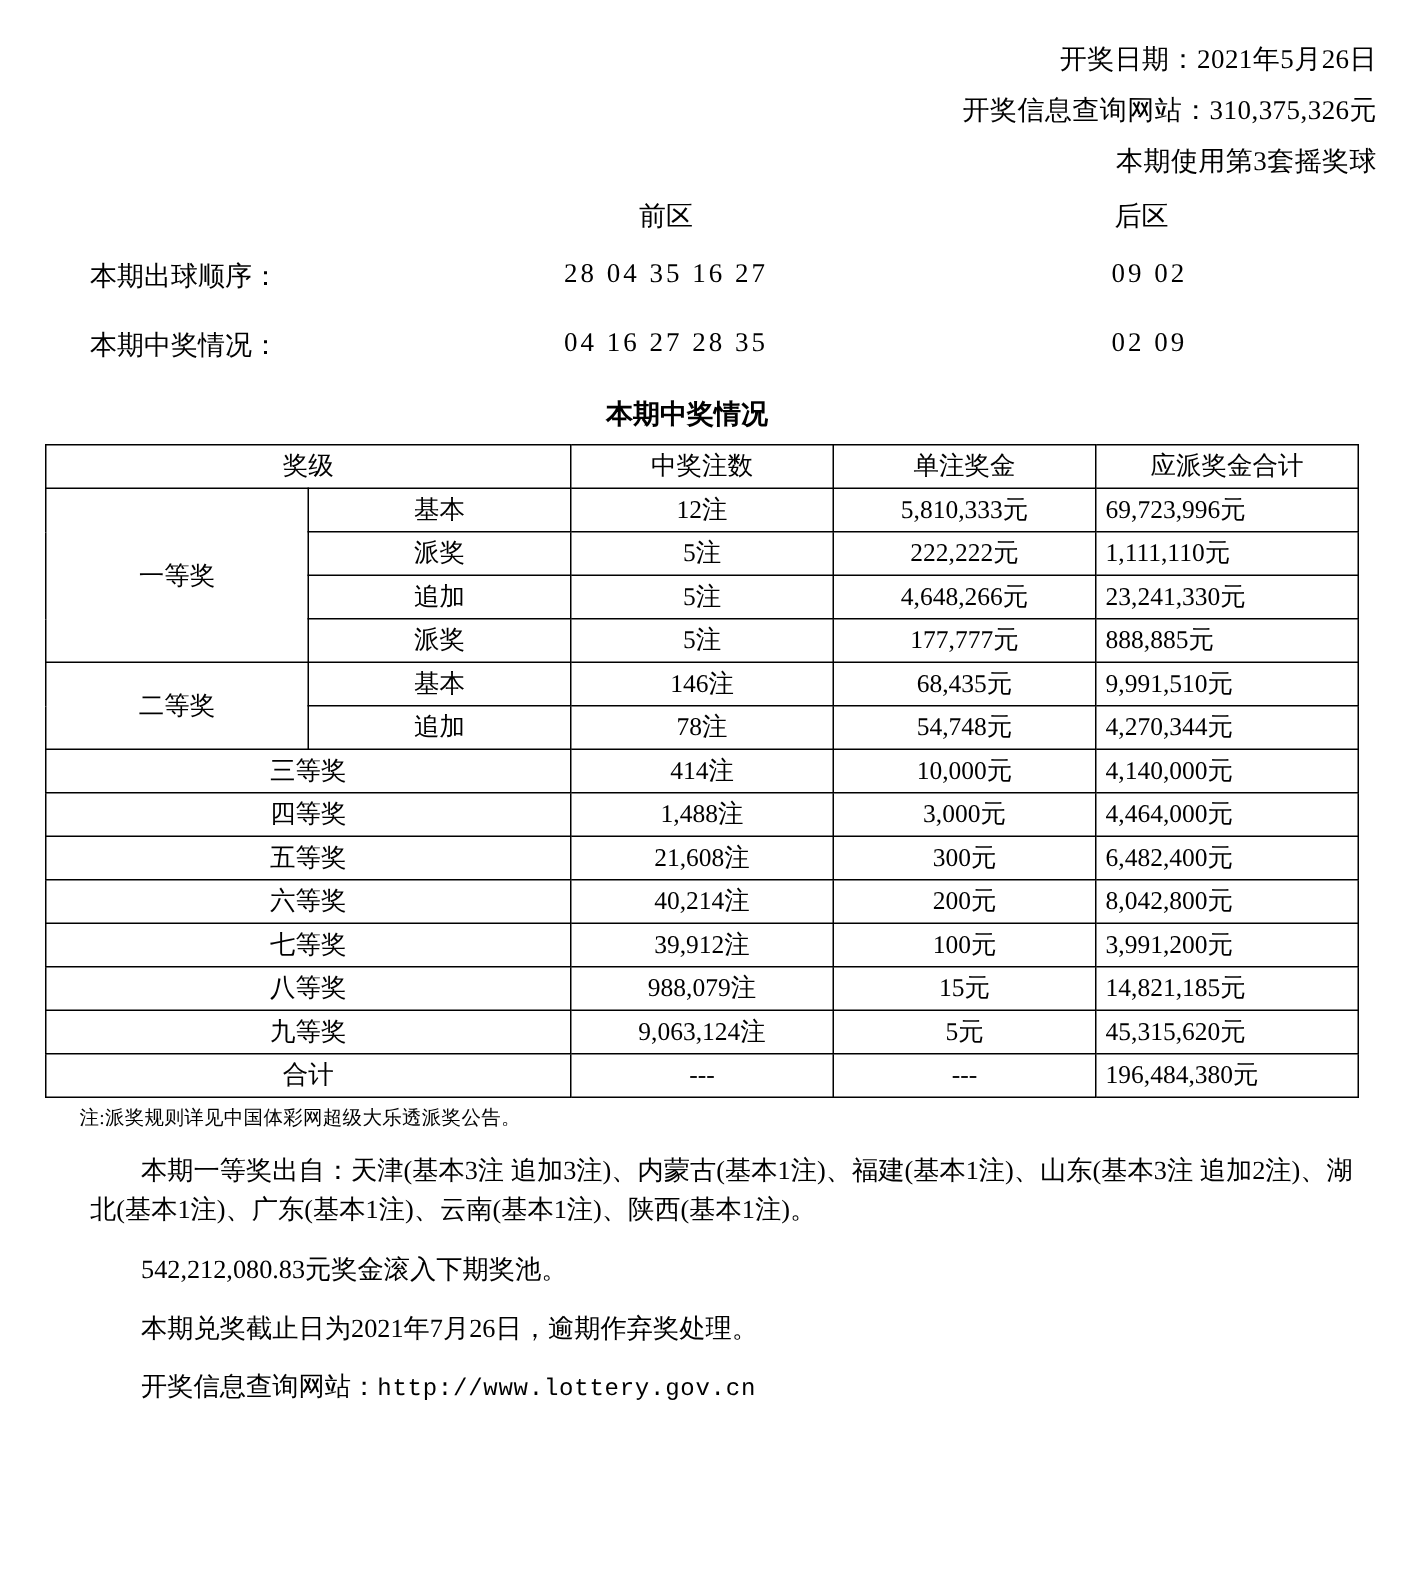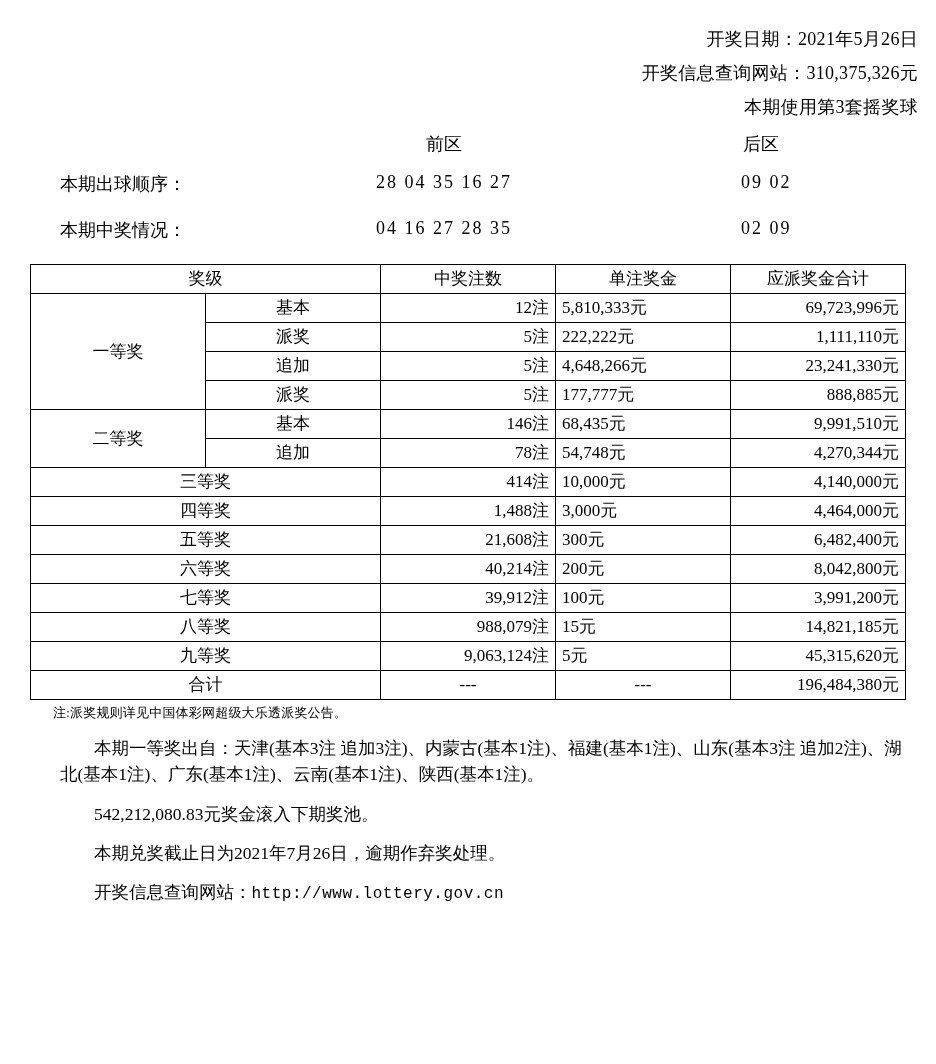--- a/index.html
+++ b/index.html
@@ -91,23 +91,23 @@
     padding: 2px 6px;
     height: 24px;
     line-height: 1.15;
   }
   table.prize th {
     text-align: center;
     font-weight: normal;
   }
   .c-grade { width: 126px; text-align: center; }
   .c-sub   { width: 88px;  text-align: center; }
-  .c-count { width: 180px; text-align: right; }
-  .c-amt   { width: 290px; text-align: left; }
-  .c-total { width: 228px; text-align: right; }
+  .c-count { width: 180px; text-align: center; }
+  .c-amt   { width: 290px; text-align: center; }
+  .c-total { width: 228px; }
   .merge-head { text-align: center; }
   .note {
     font-size: 13px;
     margin: 4px 0 0 35px;
     letter-spacing: 0.2px;
   }
   .para {
     font-size: 17.5px;
     margin: 13px 0 0 0;
     padding-left: 42px;
@@ -139,20 +139,21 @@
     <span class="ball-front">28 04 35 16 27</span>
     <span class="ball-back">09 02</span>
   </div>
 
   <div class="ball-row">
     <span class="ball-label">本期中奖情况：</span>
     <span class="ball-front">04 16 27 28 35</span>
     <span class="ball-back">02 09</span>
   </div>
 
+  <div class="sec-title">本期中奖情况</div>
 
   <table class="prize">
     <thead>
       <tr>
         <th class="merge-head" colspan="2">奖级</th>
         <th class="merge-head">中奖注数</th>
         <th class="merge-head">单注奖金</th>
         <th class="merge-head">应派奖金合计</th>
       </tr>
     </thead>

